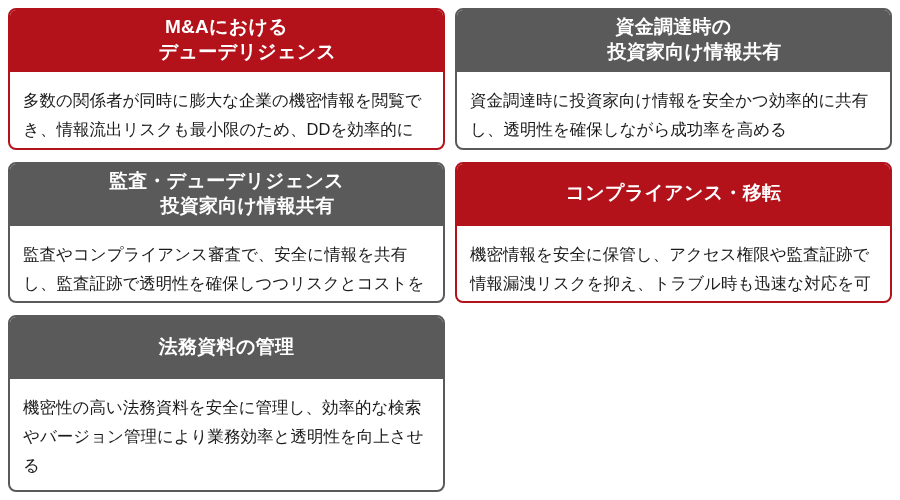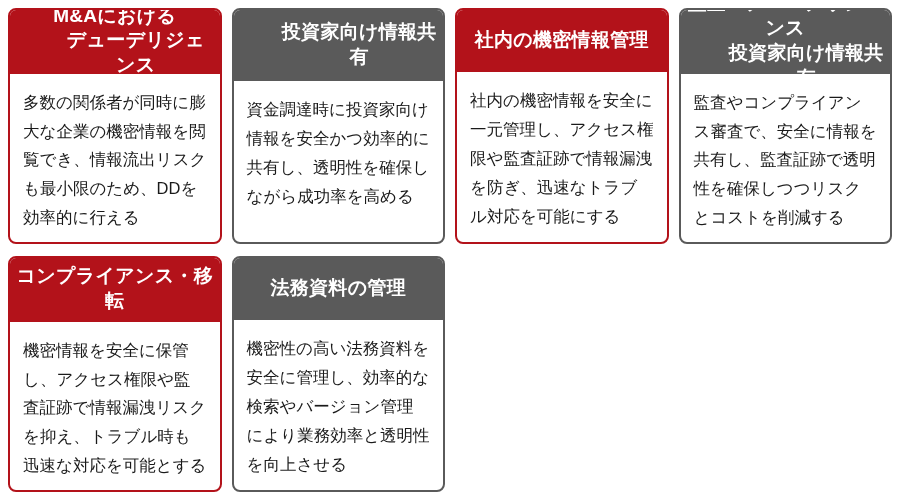--- a/index.html
+++ b/index.html
@@ -12,21 +12,21 @@
     background: #ffffff;
     font-family: "Liberation Sans", sans-serif;
     overflow: hidden;
   }
   .grid {
     width: 900px;
     height: 500px;
     box-sizing: border-box;
     padding: 8px 8px;
     display: grid;
-    grid-template-columns: repeat(4, 1fr);
+    grid-template-columns: repeat(2, 1fr);
     grid-template-rows: repeat(2, 1fr);
     column-gap: 10px;
     row-gap: 12px;
   }
   .card {
     display: flex;
     flex-direction: column;
     border-radius: 8px;
     overflow: hidden;
     box-sizing: border-box;
@@ -85,35 +85,27 @@
         <span class="h-line1">M&amp;Aにおける</span>
         <span class="h-line2">デューデリジェンス</span>
       </span>
     </div>
     <div class="card-body">多数の関係者が同時に膨大な企業の機密情報を閲覧でき、情報流出リスクも最小限のため、DDを効率的に行える</div>
   </div>
 
   <div class="card gray">
     <div class="card-header">
       <span>
+        <span class="h-line1">資金調達時の</span>
         <span class="h-line2">投資家向け情報共有</span>
       </span>
     </div>
     <div class="card-body">資金調達時に投資家向け情報を安全かつ効率的に共有し、透明性を確保しながら成功率を高める</div>
   </div>
 
-  <div class="card red">
-    <div class="card-header">
-      <span>
-        <span class="h-line1">社内の機密情報管理</span>
-
-      </span>
-    </div>
-    <div class="card-body">社内の機密情報を安全に一元管理し、アクセス権限や監査証跡で情報漏洩を防ぎ、迅速なトラブル対応を可能にする</div>
-  </div>
 
   <div class="card gray">
     <div class="card-header">
       <span>
         <span class="h-line1">監査・デューデリジェンス</span>
         <span class="h-line2">投資家向け情報共有</span>
       </span>
     </div>
     <div class="card-body">監査やコンプライアンス審査で、安全に情報を共有し、監査証跡で透明性を確保しつつリスクとコストを削減する</div>
   </div>

